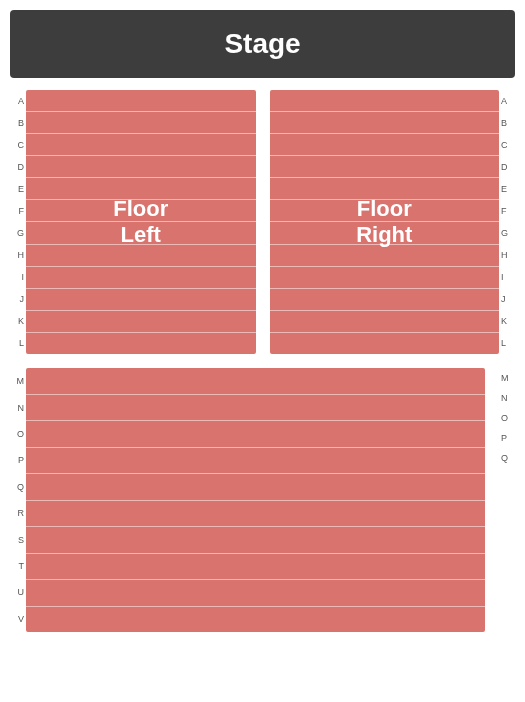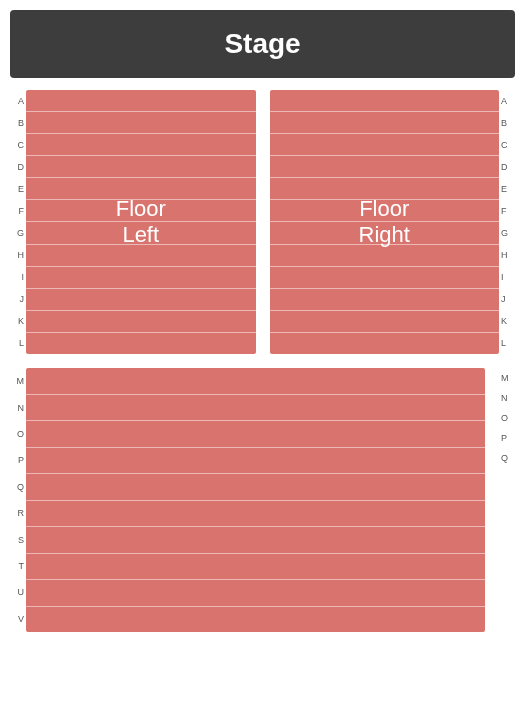--- a/index.html
+++ b/index.html
@@ -55,21 +55,21 @@
       border-bottom: none;
     }
 
     .section-label {
       position: absolute;
       top: 50%;
       left: 50%;
       transform: translate(-50%, -50%);
       color: #fff;
       font-size: 22px;
-      font-weight: normal;
+      font-weight: bold;
       text-align: center;
       line-height: 1.2;
       pointer-events: none;
       white-space: nowrap;
     }
 
     
     .top-row {
       display: flex;
       width: 100%;

